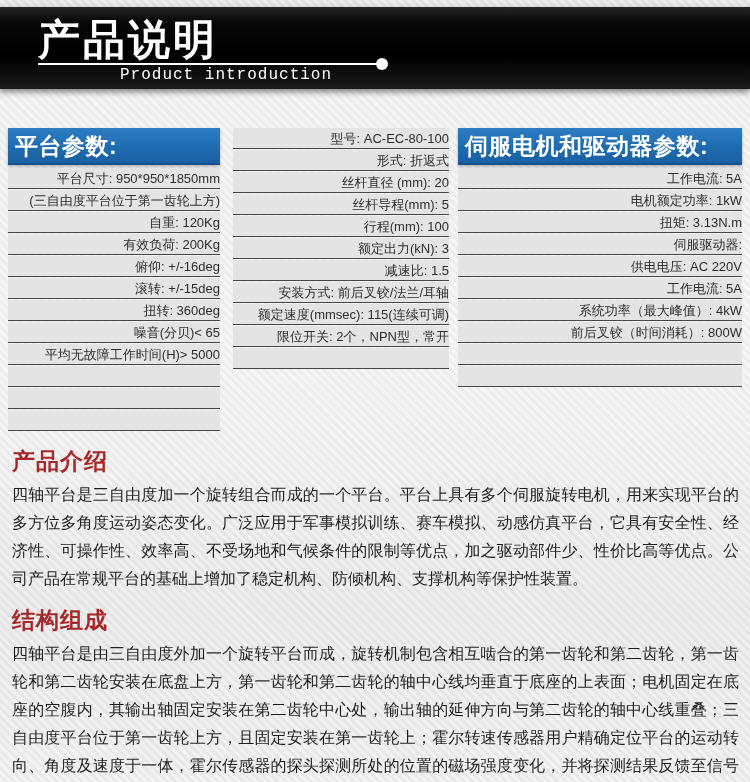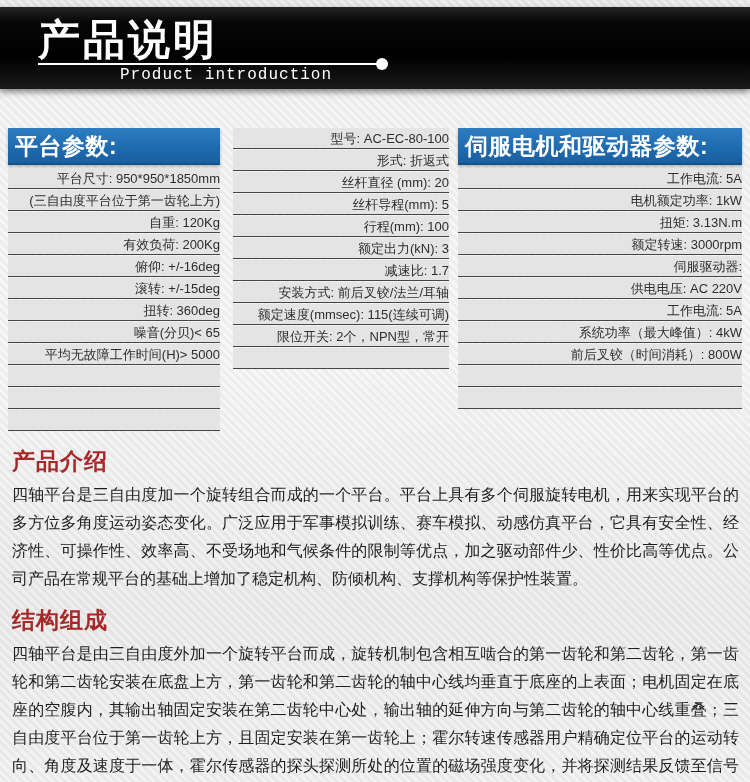--- a/index.html
+++ b/index.html
@@ -93,33 +93,32 @@
     <div class="spec-row"></div>
   </div>
 
   <div class="spec-table t2">
     <div class="spec-row">型号: AC-EC-80-100</div>
     <div class="spec-row">形式: 折返式</div>
     <div class="spec-row">丝杆直径 (mm): 20</div>
     <div class="spec-row">丝杆导程(mm): 5</div>
     <div class="spec-row">行程(mm): 100</div>
     <div class="spec-row">额定出力(kN): 3</div>
-    <div class="spec-row">减速比: 1.7</div>
+    <div class="spec-row">减速比: 1.5</div>
     <div class="spec-row">安装方式: 前后叉铰/法兰/耳轴</div>
     <div class="spec-row">额定速度(mmsec): 115(连续可调)</div>
     <div class="spec-row">限位开关: 2个，NPN型，常开</div>
     <div class="spec-row"></div>
   </div>
 
   <div class="spec-table t3">
     <div class="table-head">伺服电机和驱动器参数:</div>
     <div class="spec-row">工作电流: 5A</div>
     <div class="spec-row">电机额定功率: 1kW</div>
     <div class="spec-row">扭矩: 3.13N.m</div>
-    <div class="spec-row">额定转速: 3000rpm</div>
     <div class="spec-row">伺服驱动器:</div>
     <div class="spec-row">供电电压: AC 220V</div>
     <div class="spec-row">工作电流: 5A</div>
     <div class="spec-row">系统功率（最大峰值）: 4kW</div>
     <div class="spec-row">前后叉铰（时间消耗）: 800W</div>
     <div class="spec-row"></div>
     <div class="spec-row"></div>
   </div>
 
 </div>

